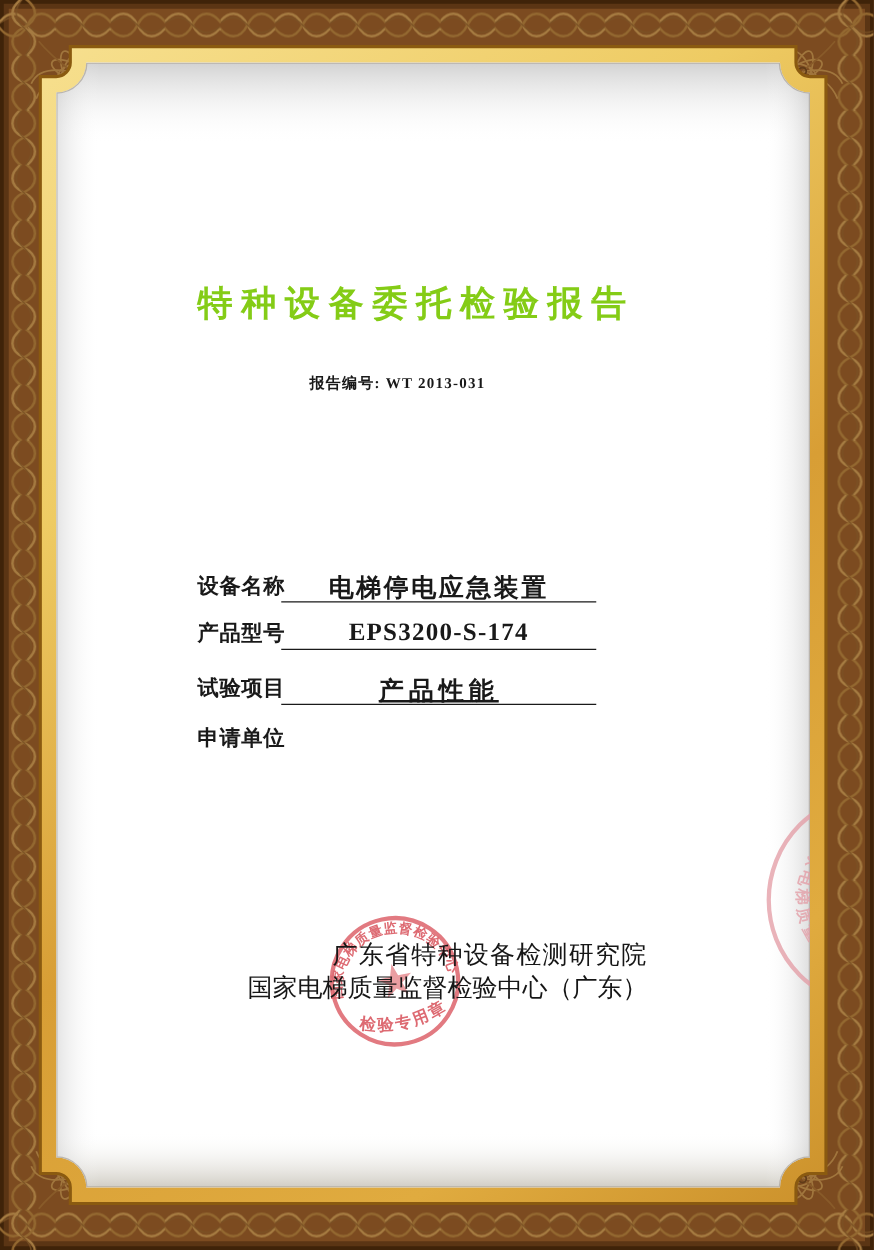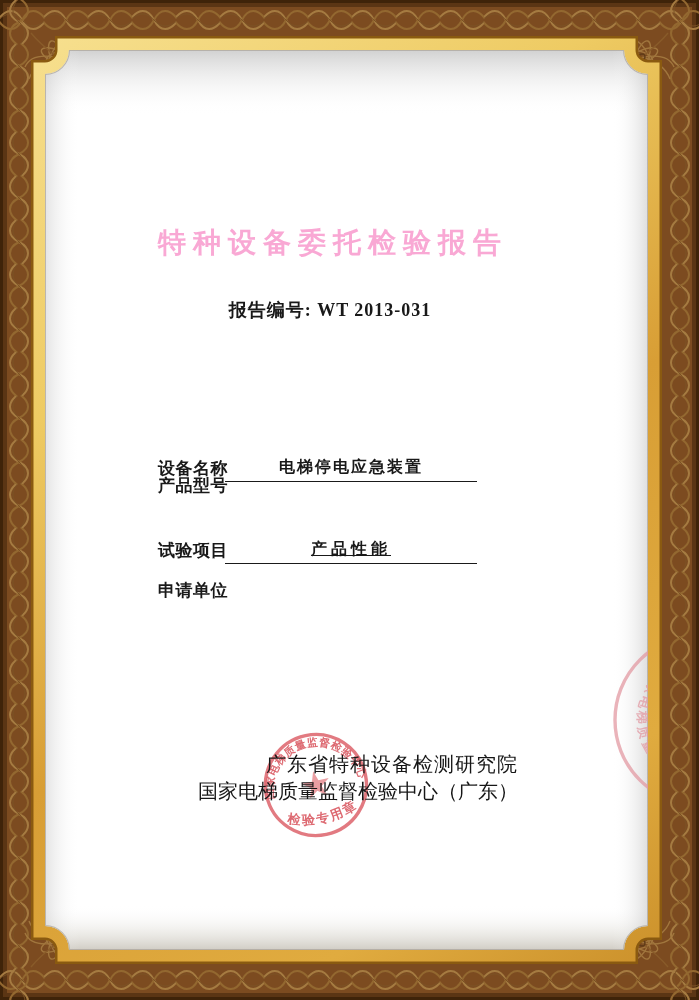--- a/index.html
+++ b/index.html
@@ -5,37 +5,37 @@
   html,body{margin:0;padding:0;background:#222;}
   .canvas{
     position:relative;width:699px;height:1000px;overflow:hidden;
     font-family:"Liberation Serif","DejaVu Serif",serif;
     background:#7c4b20;
   }
   .frame-svg{position:absolute;left:0;top:0;z-index:1;}
   .overlay{position:absolute;left:0;top:0;width:699px;height:1000px;z-index:2;color:#191919;}
   .doc-title{
     position:absolute;top:224px;left:0;width:666px;text-align:center;
-    font-size:28px;font-weight:700;letter-spacing:7px;color:#f9a8d4;
+    font-size:28px;font-weight:700;letter-spacing:7px;color:#84cc16;
   }
   .report-no{
     position:absolute;top:298px;left:0;width:636px;text-align:center;
-    font-size:18px;font-weight:600;letter-spacing:1px;padding-left:12px;
+    font-size:12px;font-weight:600;letter-spacing:1px;
   }
   .form-row{position:absolute;left:0;width:587px;height:32px;}
   .f-label{
     position:absolute;left:158px;top:0;font-size:17px;font-weight:600;
     letter-spacing:0.5px;white-space:nowrap;
   }
   .f-value{
     position:absolute;left:225px;top:0;width:252px;height:24px;
-    text-align:center;font-size:16px;font-weight:600;letter-spacing:1px;
+    text-align:center;font-size:20px;font-weight:600;letter-spacing:1px;
     border-bottom:1.6px solid #1a1a1a;white-space:nowrap;
   }
-  .row-1{top:457px;} .row-2{top:474px;} .row-3{top:539px;padding-left:40px;} .row-4{top:579px;} .row-5{top:613px;}
+  .row-1{top:457px;} .row-2{top:495px;} .row-3{top:539px;padding-left:40px;} .row-4{top:579px;} .row-5{top:613px;}
   .row-1 .f-value{letter-spacing:2px;}
   .row-3 .f-value{letter-spacing:4px;text-decoration:underline;}
   .row-5 .f-value{font-size:15.5px;letter-spacing:0;}
   .org-block{
     position:absolute;top:751px;left:0;width:518px;text-align:right;
     font-size:20px;font-weight:400;line-height:27px;letter-spacing:1px;color:#161616;
   }
   .org-line2{letter-spacing:0;}
 </style>
 </head>
@@ -159,20 +159,21 @@
     <div class="doc-title">特种设备委托检验报告</div>
 
     <div class="report-no">报告编号: WT 2013-031</div>
 
     <div class="form-row row-1">
       <span class="f-label">设备名称</span>
       <span class="f-value">电梯停电应急装置</span>
     </div>
     <div class="form-row row-2">
       <span class="f-label">产品型号</span>
+      <span class="f-value">EPS3200-S-174</span>
     </div>
     <div class="form-row row-3">
       <span class="f-label">试验项目</span>
       <span class="f-value">产品性能</span>
     </div>
     <div class="form-row row-4">
       <span class="f-label">申请单位</span>
     </div>
 
     <div class="org-block">

